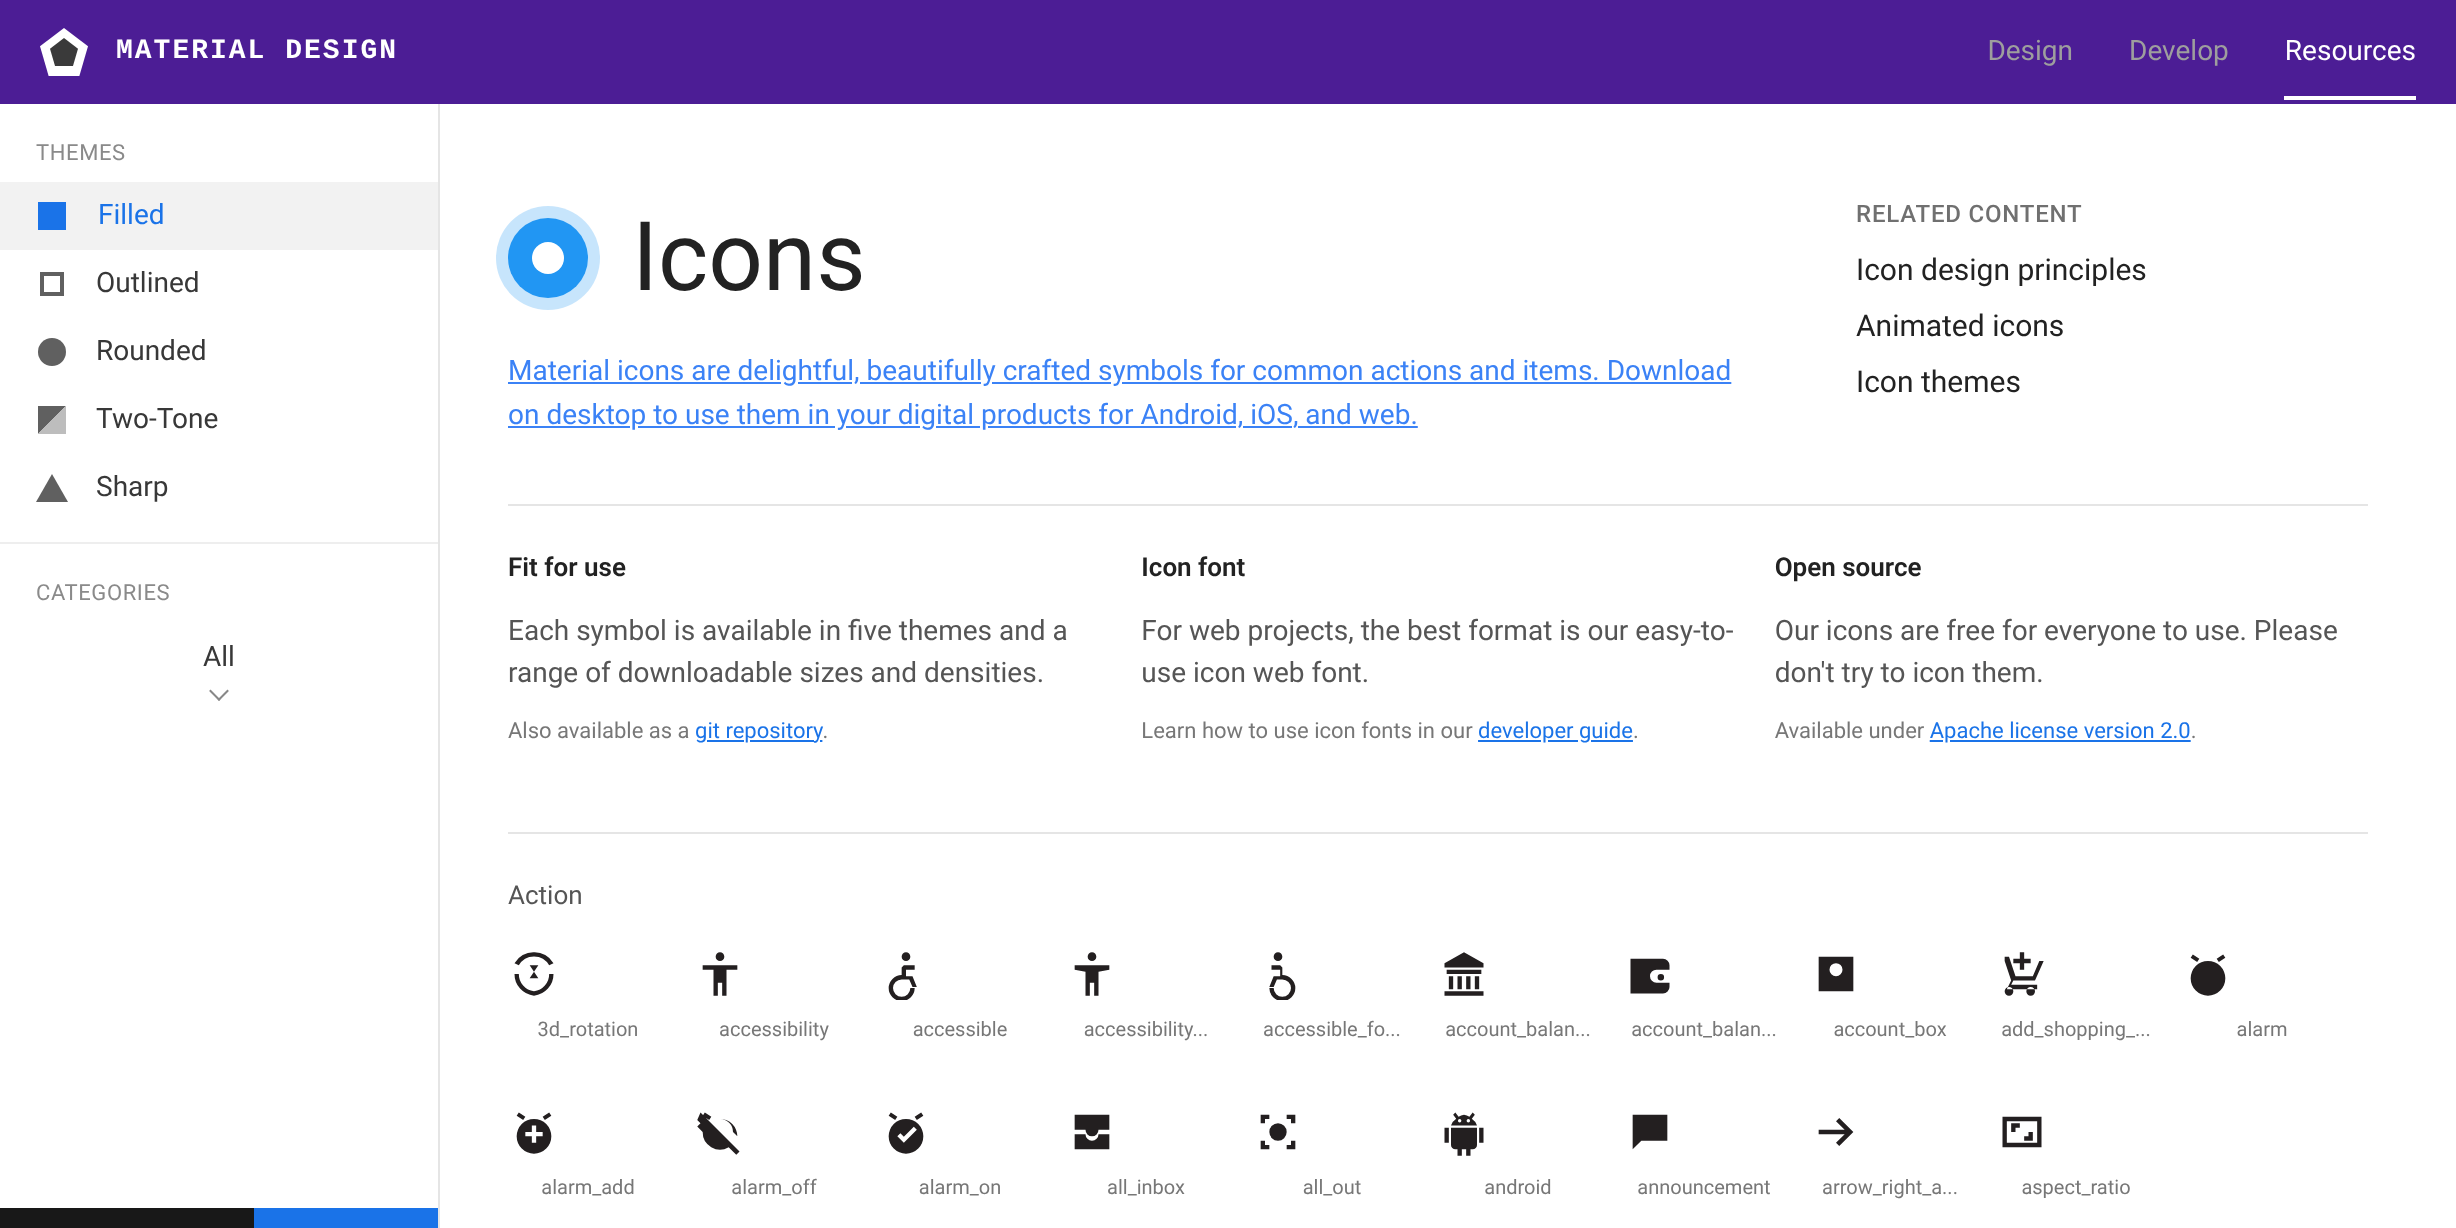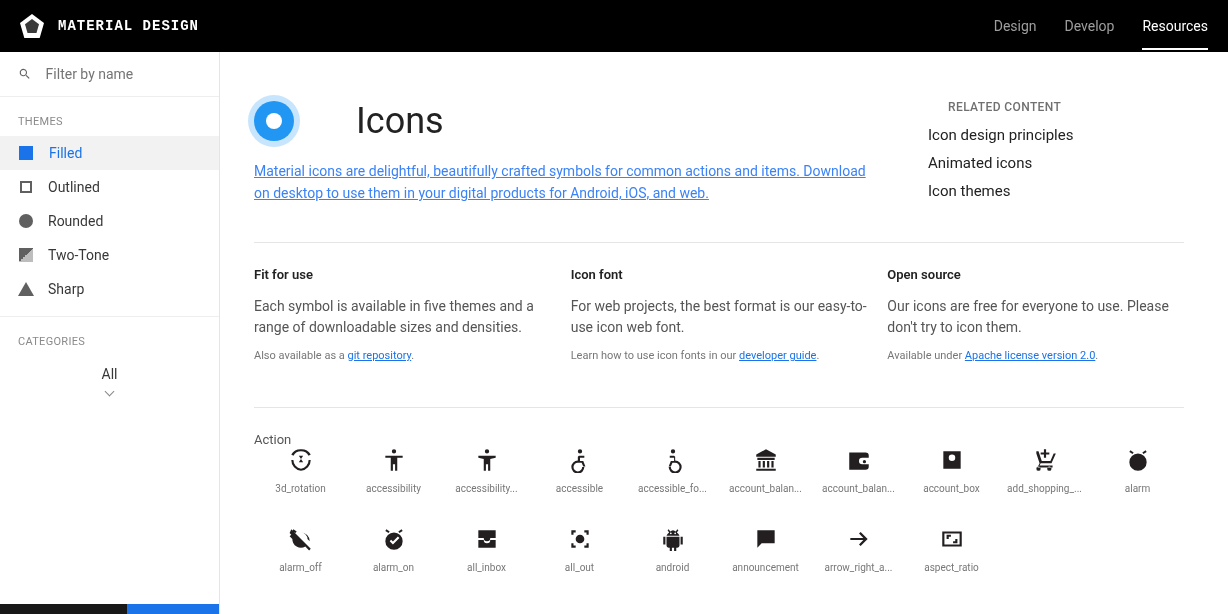--- a/index.html
+++ b/index.html
@@ -1,19 +1,19 @@
 <!DOCTYPE html>
 <html><head>
 <meta charset="utf-8">
 <style>
 * { margin:0; padding:0; box-sizing:border-box; font-family:Roboto,Arial,sans-serif; }
 body { width:1228px; height:614px; overflow:hidden; background:#fff; }
 
 
-.topbar { height:52px; background:#000000; color:#fff; display:flex; align-items:center; padding:0 20px; }
+.topbar { height:52px; background:#4c1d95; color:#fff; display:flex; align-items:center; padding:0 20px; }
 .logo-badge { width:24px; height:24px; background:#fff; clip-path:polygon(50% 0%,100% 38%,82% 100%,18% 100%,0% 38%); display:flex; align-items:center; justify-content:center; }
 .logo-badge::after { content:""; width:14px; height:14px; background:#3a3a3a; clip-path:polygon(50% 0%,100% 38%,82% 100%,18% 100%,0% 38%);}
 .brand { margin-left:14px; font-family:"Courier New",monospace; font-size:14px; letter-spacing:1px; font-weight:600; }
 .topnav { margin-left:auto; display:flex; gap:28px; }
 .topnav a { color:#9e9e9e; text-decoration:none; font-size:14px; padding:16px 0 14px; border-bottom:2px solid transparent; }
 .topnav a.active { color:#fff; border-bottom-color:#fff; }
 
 
 .shell { display:flex; height:calc(100% - 52px); }
 
@@ -37,61 +37,55 @@
 .sidebar-footer .dark { flex:0 0 58%; background:#181818; }
 .sidebar-footer .blue { flex:1; background:#1a73e8; }
 
 
 .main { flex:1; overflow:auto; padding:48px 30px 0 34px; }
 .hero-row { display:flex; gap:30px; }
 .hero-left { flex:1; max-width:640px; }
 .hero-head { display:flex; align-items:center; gap:22px; margin-bottom:18px; }
 .hero-badge { width:40px; height:40px; border-radius:50%; background:#2196f3; position:relative; box-shadow:0 0 0 6px rgba(33,150,243,.25); }
 .hero-badge::after { content:""; position:absolute; inset:12px; border-radius:50%; background:#fff; }
-.hero-head h1 { font-size:36px; font-weight:400; color:#222;margin-left:40px; }
+.hero-head h1 { font-size:48px; font-weight:400; color:#222; }
 .hero-sub { font-size:14px; color:#3b82f6; line-height:1.6; max-width:620px;text-decoration:underline; }
 .related { width:270px; margin-left:auto; }
-.related h4 { font-size:12px; color:#707070; letter-spacing:.4px; font-weight:500; margin-bottom:12px;margin-left:20px; }
+.related h4 { font-size:12px; color:#707070; letter-spacing:.4px; font-weight:500; margin-bottom:12px; }
 .related a { display:block; font-size:15px; color:#222; text-decoration:none; margin-bottom:10px; }
 .hr { height:1px; background:#e5e5e5; margin:32px 0 24px; max-width:930px; }
 
 .feat-row { display:flex; gap:20px; max-width:930px; }
 .feat { flex:1; }
 .feat h5 { font-size:13px; font-weight:600; color:#222; margin-bottom:14px; }
 .feat p { font-size:14px; color:#555; line-height:1.5; margin-bottom:10px; }
 .feat .fine { font-size:11px; color:#777; }
 .feat .fine a { color:#1a73e8; text-decoration:underline; }
 
-.grid-label { font-size:13px; color:#555; }
+.grid-label { font-size:13px; color:#555; margin-bottom:18px; }
 .icon-grid { display:grid; grid-template-columns:repeat(10,1fr); row-gap:32px; max-width:930px; }
-.icon-cell { display:flex; flex-direction:column; align-items:center; gap:10px; cursor:pointer; }
+.icon-cell { display:flex; flex-direction:column; gap:10px; cursor:pointer; }
 .icon-cell svg { width:26px; height:26px; fill:#231f20; }
 .icon-cell .cap { font-size:10px; color:#777; text-align:center; max-width:80px; overflow:hidden; text-overflow:ellipsis; white-space:nowrap; }
 </style>
 </head>
 <body>
 
 <div class="topbar">
   <span class="logo-badge"></span>
   <span class="brand">MATERIAL DESIGN</span>
   <nav class="topnav">
     <a>Design</a>
     <a>Develop</a>
     <a class="active">Resources</a>
   </nav>
 </div>
 
 <div class="shell">
   <aside class="sidebar">
-    <div class="search">
-      <svg width="16" height="16" viewBox="0 0 24 24">
-          <path fill="#606060" d="M15.5 14h-.8l-.3-.3a6.5 6.5 0 10-.7.7l.3.3v.8l5 5 1.5-1.5-5-5zm-6 0a4.5 4.5 0 110-9 4.5 4.5 0 010 9z"></path>
-        </svg>
-      <input placeholder="Filter by name" style="">
-    </div>
     <div class="side-label">THEMES</div>
     <div class="theme active">
         <span class="theme-icon">
           <span class="sq-filled"></span>
         </span>
         <span>Filled</span>
       </div>
     <div class="theme">
         <span class="theme-icon">
           <span class="sq-outlined"></span>
@@ -176,32 +170,32 @@
           <span class="cap">3d_rotation</span>
         </div>
         <div class="icon-cell">
           <svg viewBox="0 0 24 24">
             <path d="M12 2a2 2 0 110 4 2 2 0 010-4zM4 8h16v2h-5v12h-2v-6h-2v6H9V10H4V8z"></path>
           </svg>
           <span class="cap">accessibility</span>
         </div>
         <div class="icon-cell">
           <svg viewBox="0 0 24 24">
+            <path d="M14 4a2 2 0 11-4 0 2 2 0 014 0zm-3 4h5v2h-4v3h3l2 5h-2l-1.5-3.5H10a4 4 0 104 4h2a6 6 0 11-6-6V9l1-1z"></path>
+          </svg>
+          <span class="cap">accessible</span>
+        </div>
+        <div class="icon-cell">
+          <svg viewBox="0 0 24 24">
             <path d="M12 2a2 2 0 110 4 2 2 0 010-4zM4 8h16v2l-5 1v11h-2v-6h-2v6H9V11L4 10V8z"></path>
           </svg>
           <span class="cap">accessibility...</span>
         </div>
         <div class="icon-cell">
           <svg viewBox="0 0 24 24">
-            <path d="M14 4a2 2 0 11-4 0 2 2 0 014 0zm-3 4h5v2h-4v3h3l2 5h-2l-1.5-3.5H10a4 4 0 104 4h2a6 6 0 11-6-6V9l1-1z"></path>
-          </svg>
-          <span class="cap">accessible</span>
-        </div>
-        <div class="icon-cell">
-          <svg viewBox="0 0 24 24">
             <path d="M10 4a2 2 0 114 0 2 2 0 01-4 0zm4 4h-5v2h4v3h-3l-2 5h2l1.5-3.5H14a4 4 0 11-4 4H8a6 6 0 106-6V9l-1-1z"></path>
           </svg>
           <span class="cap">accessible_fo...</span>
         </div>
         <div class="icon-cell">
           <svg viewBox="0 0 24 24">
             <path d="M4 10h16v2H4v-2zm1 3h2v6H5v-6zm4 0h2v6H9v-6zm4 0h2v6h-2v-6zm4 0h2v6h-2v-6zM3 20h18v2H3v-2zM12 2l9 5v2H3V7l9-5z"></path>
           </svg>
           <span class="cap">account_balan...</span>
         </div>
@@ -221,20 +215,26 @@
           <svg viewBox="0 0 24 24">
             <path d="M11 2h2v3h3v2h-3v3h-2V7H8V5h3V2zM6 18a2 2 0 100 4 2 2 0 000-4zm10 0a2 2 0 100 4 2 2 0 000-4zM4 4h2l3 9h8l3-7h2l-4 9H8l-1 2h12v2H5l2-4-3-9z"></path>
           </svg>
           <span class="cap">add_shopping_...</span>
         </div>
         <div class="icon-cell">
           <svg viewBox="0 0 24 24">
             <path d="M12 6a8 8 0 100 16 8 8 0 000-16zm1 8V9h-2v7h6v-2h-4zM5 3l3 2-1 1.5L4 4.5 5 3zm14 0l1 1.5-3 2L16 5l3-2z"></path>
           </svg>
           <span class="cap">alarm</span>
+        </div>
+        <div class="icon-cell">
+          <svg viewBox="0 0 24 24">
+            <path d="M12 6a8 8 0 100 16 8 8 0 000-16zm1 6h3v2h-3v3h-2v-3H8v-2h3V9h2v3zM5 3l3 2-1 1.5L4 4.5 5 3zm14 0l1 1.5-3 2L16 5l3-2z"></path>
+          </svg>
+          <span class="cap">alarm_add</span>
         </div>
         <div class="icon-cell">
           <svg viewBox="0 0 24 24">
             <path d="M3 3l18 18-1.5 1.5L16 19a8 8 0 01-12-7l-2.5-2.5L3 8l-1.5-1.5L3 3zm9 3a8 8 0 018 8l-2-2a6 6 0 00-6-6l-2-2 2 2zM5 3l3 2-1 1.5L4 4.5 5 3z"></path>
           </svg>
           <span class="cap">alarm_off</span>
         </div>
         <div class="icon-cell">
           <svg viewBox="0 0 24 24">
             <path d="M12 6a8 8 0 100 16 8 8 0 000-16zm-1 11l-3-3 1.4-1.4L11 14.2l4.6-4.6L17 11l-6 6zM5 3l3 2-1 1.5L4 4.5 5 3zm14 0l1 1.5-3 2L16 5l3-2z"></path>

